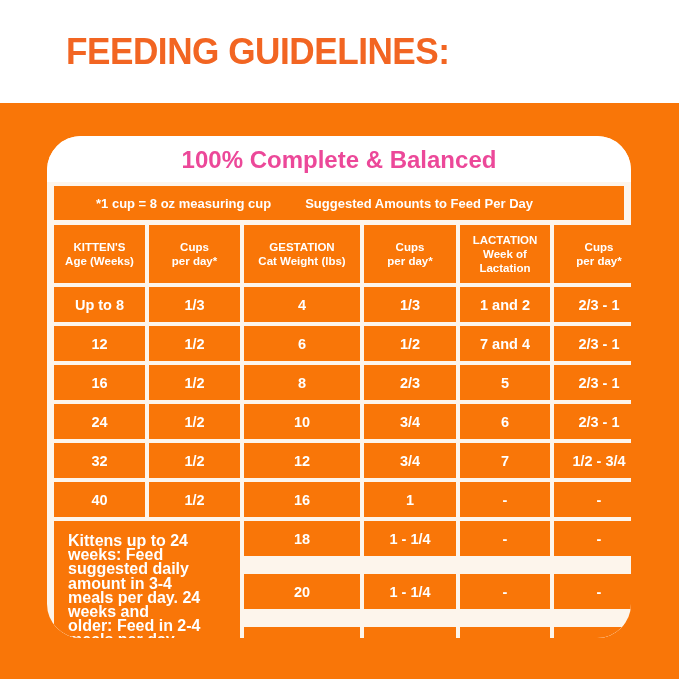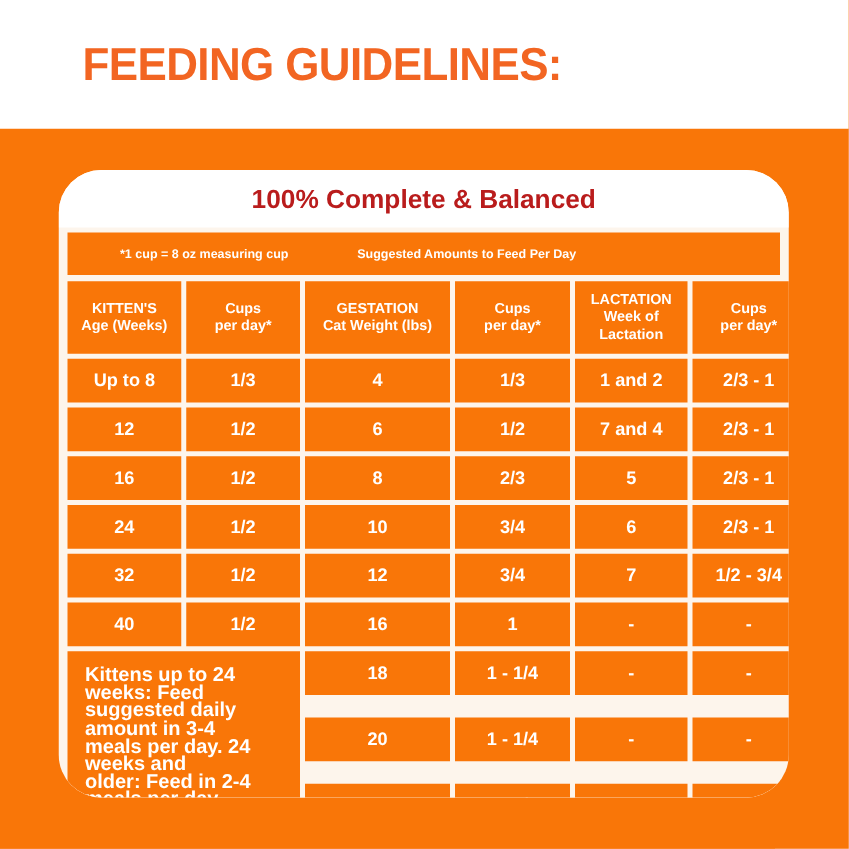--- a/index.html
+++ b/index.html
@@ -57,44 +57,44 @@
     padding: 0;
     overflow: hidden;
   }
 
   .card-head {
     background: #FFFFFF;
     padding: 11px 0 9px 0;
     text-align: center;
   }
   .card-head-line {
-    color: #b91c1c;
-    font-weight: bold;
-    font-size: 21px;
+    color: #ec4899;
+    font-weight: bold;
+    font-size: 24px;
     line-height: 26px;
     white-space: nowrap;
   }
 
   
   .subbar {
     margin: 4px 7px 0 7px;
     background: #F97608;
     height: 34px;
     display: flex;
     align-items: center;
     color: #FFFFFF;
-    font-size: 10px;
+    font-size: 13px;
     font-weight: bold;
   }
   .subbar-left {
     margin-left: 42px;
     white-space: nowrap;
   }
   .subbar-right {
-    margin-left: 55px;
+    margin-left: 34px;
     white-space: nowrap;
   }
 
   
   .table-wrap {
     margin: 5px 7px 7px 7px;
     background: #FDF5EC;
   }
   .grid {
     display: grid;

